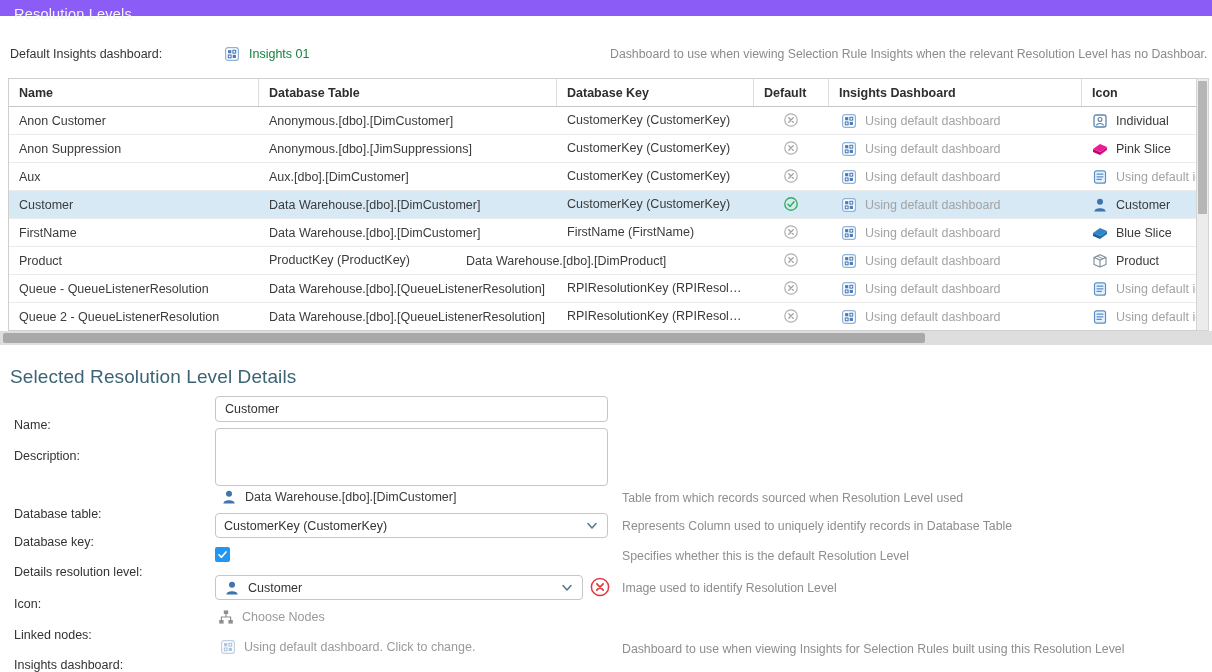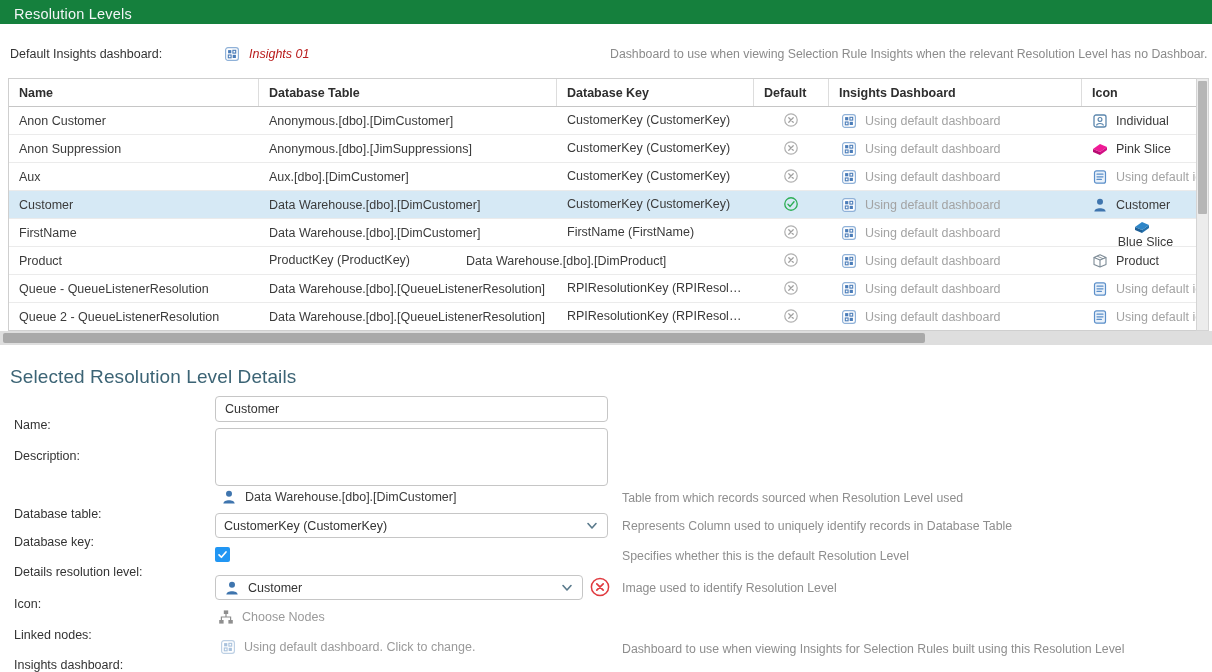--- a/index.html
+++ b/index.html
@@ -1,27 +1,27 @@
 <!DOCTYPE html>
 <html><head>
 <meta charset="utf-8">
 <style>
   * { margin:0; padding:0; box-sizing:border-box; }
   html,body { background:#fff; }
   body { font-family:"Liberation Sans", sans-serif; }
   .screen { position:relative; width:1212px; height:672px; background:#fff; overflow:hidden; }
 
   
-  .titlebar { position:absolute; left:0; top:0; width:1212px; height:24px; background:#15803d; }
+  .titlebar { position:absolute; left:0; top:0; width:1212px; height:16px; background:#8b5cf6; }
   .titlebar .t { position:absolute; left:14px; top:0; line-height:28px; color:#f2f5f6; font-size:14.5px; letter-spacing:.2px; }
 
   
   .dd-label { position:absolute; left:10px; top:47px; font-size:12.5px; color:#333; }
   .dd-value { position:absolute; left:224px; top:44px; height:20px; display:flex; align-items:center; gap:9px; cursor:pointer; }
-  .dd-value .txt { font-size:12.5px; font-style:italic; color:#b91c1c; }
+  .dd-value .txt { font-size:12.5px; color:#15803d; }
   .dd-hint { position:absolute; left:610px; top:47px; width:598px; font-size:12.3px; color:#8b8b8b; white-space:nowrap; overflow:hidden; }
 
   
   .tablewrap { position:absolute; left:8px; top:78px; width:1188px; height:253px; border:1px solid #cfcfcf; border-right:none; background:#fff; overflow:hidden; }
   .thead { display:flex; height:28px; border-bottom:1px solid #c6c6c6; }
   .thead .cell { font-weight:bold; color:#2e2e2e; font-size:12.5px; border-right:1px solid #dddddd; display:flex; align-items:center; }
   .trow { display:flex; height:28px; align-items:center; border-bottom:1px solid #ebebeb; background:#fff; cursor:pointer; }
   .trow.selected { background:#d6e9f5; }
   .cell { padding:0 6px 0 10px; overflow:hidden; white-space:nowrap; flex:none; height:100%; display:flex; align-items:center; font-size:12.5px; color:#3b3b3b; }
   .cell.ell { display:block; line-height:27px; text-overflow:ellipsis; }
@@ -241,21 +241,21 @@
               <svg viewBox="0 0 16 16">
                 <rect x="1.6" y="1.6" width="12.8" height="12.8" rx="2.4" fill="#ffffff" stroke="#8fb1d8" stroke-width="1.2"></rect>
                 <rect x="4.1" y="4.1" width="3.2" height="3.2" fill="#4a7cb8"></rect>
                 <rect x="8.9" y="4.3" width="2.8" height="2.8" fill="none" stroke="#4a7cb8" stroke-width="1.1"></rect>
                 <rect x="4.3" y="9" width="2.8" height="2.8" fill="none" stroke="#4a7cb8" stroke-width="1.1"></rect>
                 <rect x="8.7" y="8.8" width="3.2" height="3.2" fill="#4a7cb8"></rect>
               </svg>
             </span>
             <span class="ictxt muted">Using default dashboard</span>
           </div>
-          <div class="cell" style="width: 115px; flex-direction: column;">
+          <div class="cell" style="width: 115px;">
             <span class="icn">
               <svg viewBox="0 0 16 16">
                 <polygon points="1,8 8,3 15,6 8,11" fill="#2e86c8"></polygon>
                 <polygon points="1,8 8,11 8,14 1,11" fill="#1d5f96"></polygon>
                 <polygon points="8,11 15,6 15,9 8,14" fill="#2471ad"></polygon>
               </svg>
             </span>
             <span class="ictxt">Blue Slice</span>
           </div>
         </div>

